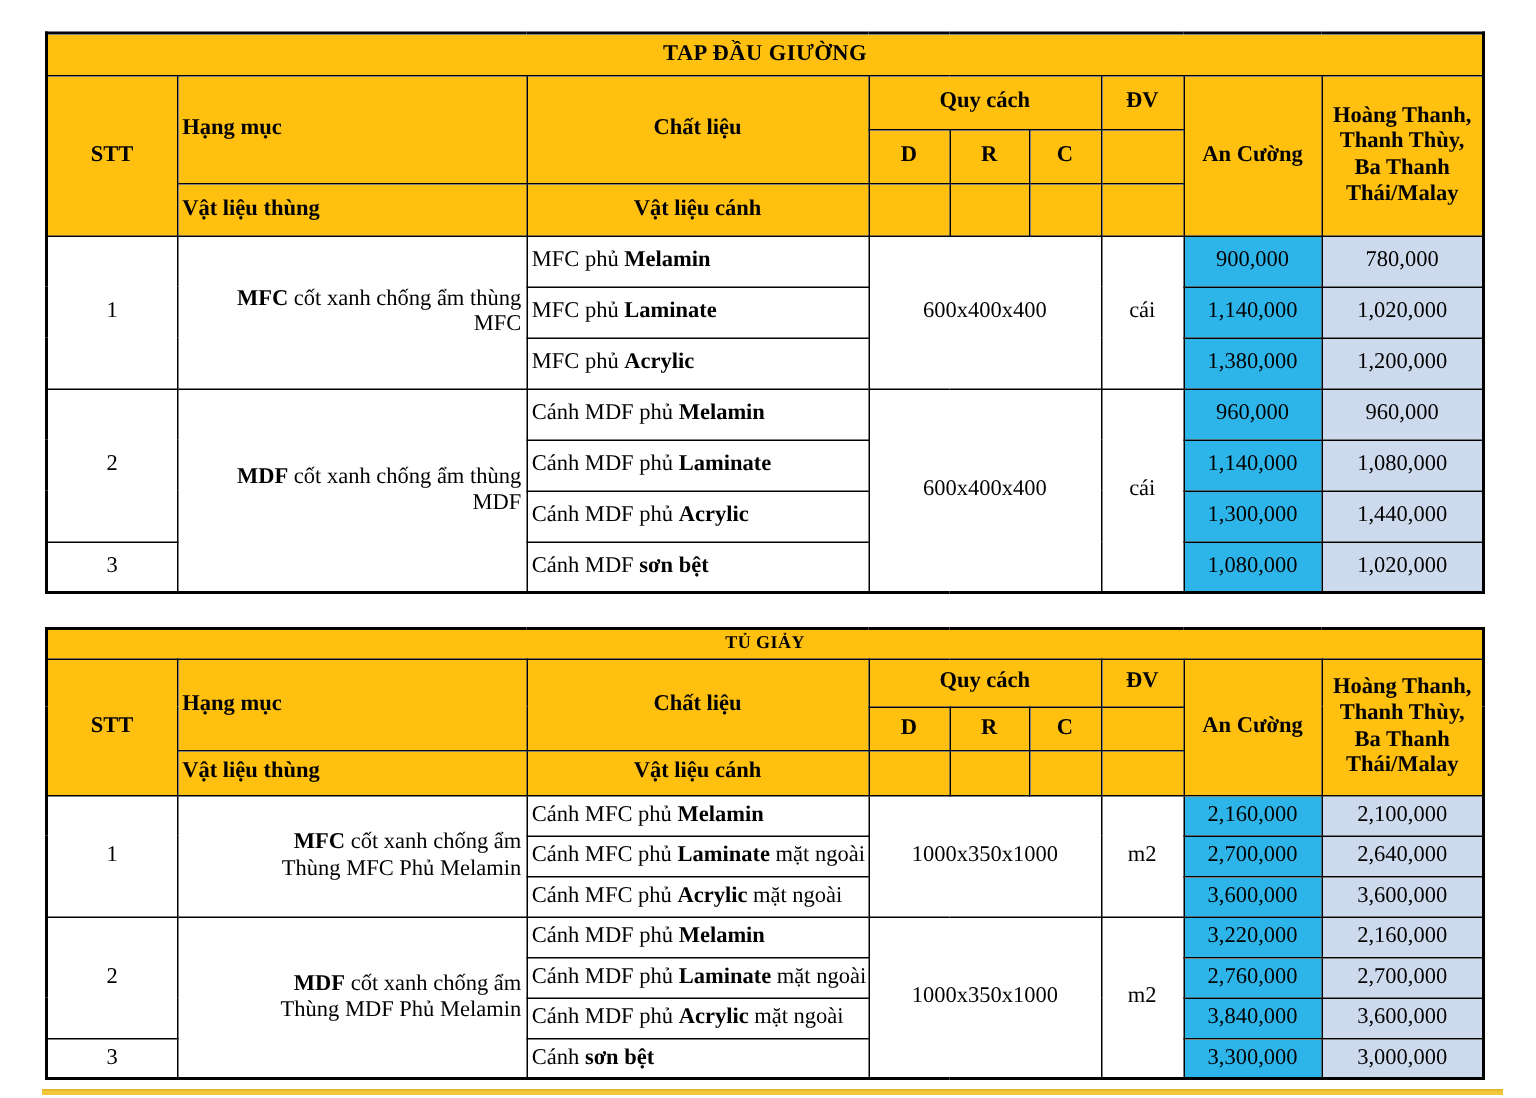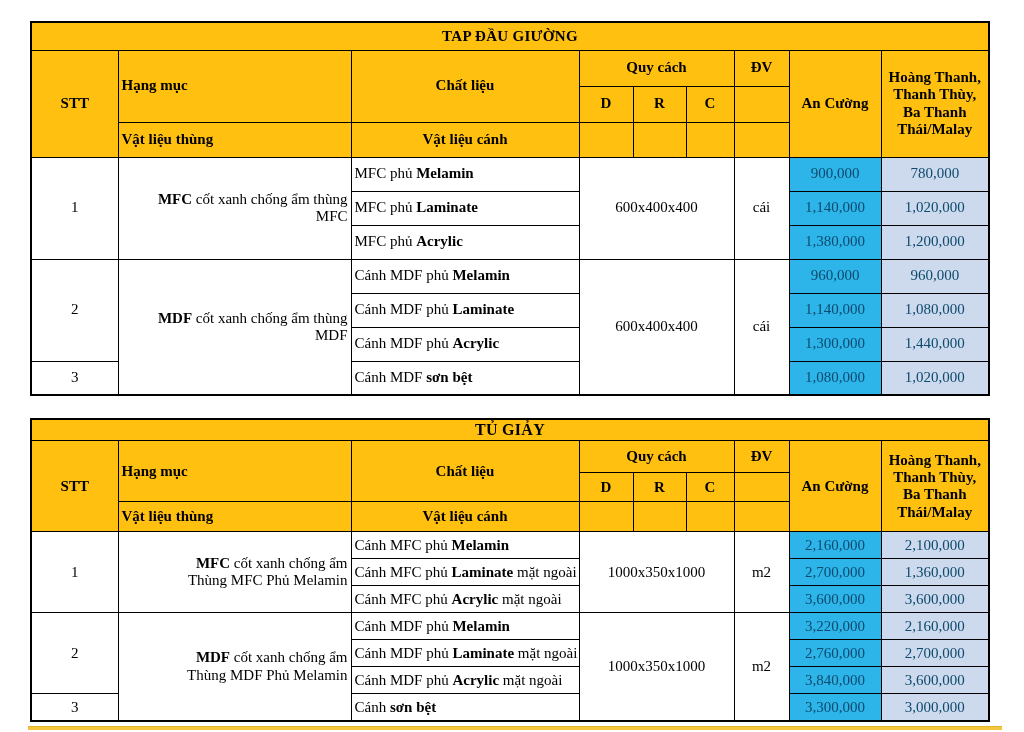--- a/index.html
+++ b/index.html
@@ -23,36 +23,36 @@
   }
   tr.hdr td{background:#FFC010;font-weight:bold;}
   .hc{text-align:center;}
   .hl{text-align:left;padding-left:6px;}
   td.stt{text-align:center;}
   td.item{text-align:right;padding-left:6px;}
   td.item .line2{display:block;}
   td.mat{text-align:left;padding-left:5px;white-space:nowrap;}
   td.size{text-align:center;}
   td.unit{text-align:center;}
-  td.price{text-align:center;color:#0c4a6e;}
+  td.price{text-align:center;color:#000000;}
   td.an{background:#2DB5EA;}
   td.ot{background:#CDD9EC;}
   .t1 tr.title-row{height:28px;}
   .t1 tr.rA td{height:33px;}
   .t1 tr.rB td{height:33px;}
   .t1 tr.rC td{height:32px;}
   .t1 tr.body{height:34px;}
   .t2{margin-top:22px;}
   .t2 tr.title-row{height:20px;}
   .t2 tr.rA td{height:29px;}
   .t2 tr.rB td{height:26px;}
   .t2 tr.rC td{height:27px;}
   .t2 tr.body{height:27px;}
   .t2 td{font-size:14.5px;}
-  .t2 td.title{font-size:16px;}
+  .t2 td.title{font-size:12px;}
   .bottom-rule{
     position:absolute;left:28px;top:726px;width:974px;height:3px;
     background:#F2C73C;border-top:1px solid #E0B42A;
   }
 </style>
 </head>
 <body>
 
 <div class="sheet">
 
@@ -188,21 +188,21 @@
       <td class="item" rowspan="3"><b>MFC</b><span> cốt xanh chống ẩm</span><span class="line2">Thùng MFC Phủ Melamin</span></td>
       <td class="mat"><span>Cánh MFC phủ </span><b>Melamin</b><span></span></td>
       <td class="size" colspan="3" rowspan="3">1000x350x1000</td>
       <td class="unit" rowspan="3">m2</td>
       <td class="price an">2,160,000</td>
       <td class="price ot">2,100,000</td>
     </tr>
     <tr class="body">
       <td class="mat"><span>Cánh MFC phủ </span><b>Laminate</b><span> mặt ngoài</span></td>
       <td class="price an">2,700,000</td>
-      <td class="price ot">1,360,000</td>
+      <td class="price ot">2,640,000</td>
     </tr>
     <tr class="body">
       <td class="mat"><span>Cánh MFC phủ </span><b>Acrylic</b><span> mặt ngoài</span></td>
       <td class="price an">3,600,000</td>
       <td class="price ot">3,600,000</td>
     </tr>
     <tr class="body">
       <td class="stt" rowspan="3">2</td>
       <td class="item" rowspan="4"><b>MDF</b><span> cốt xanh chống ẩm</span><span class="line2">Thùng MDF Phủ Melamin</span></td>
       <td class="mat"><span>Cánh MDF phủ </span><b>Melamin</b><span></span></td>

